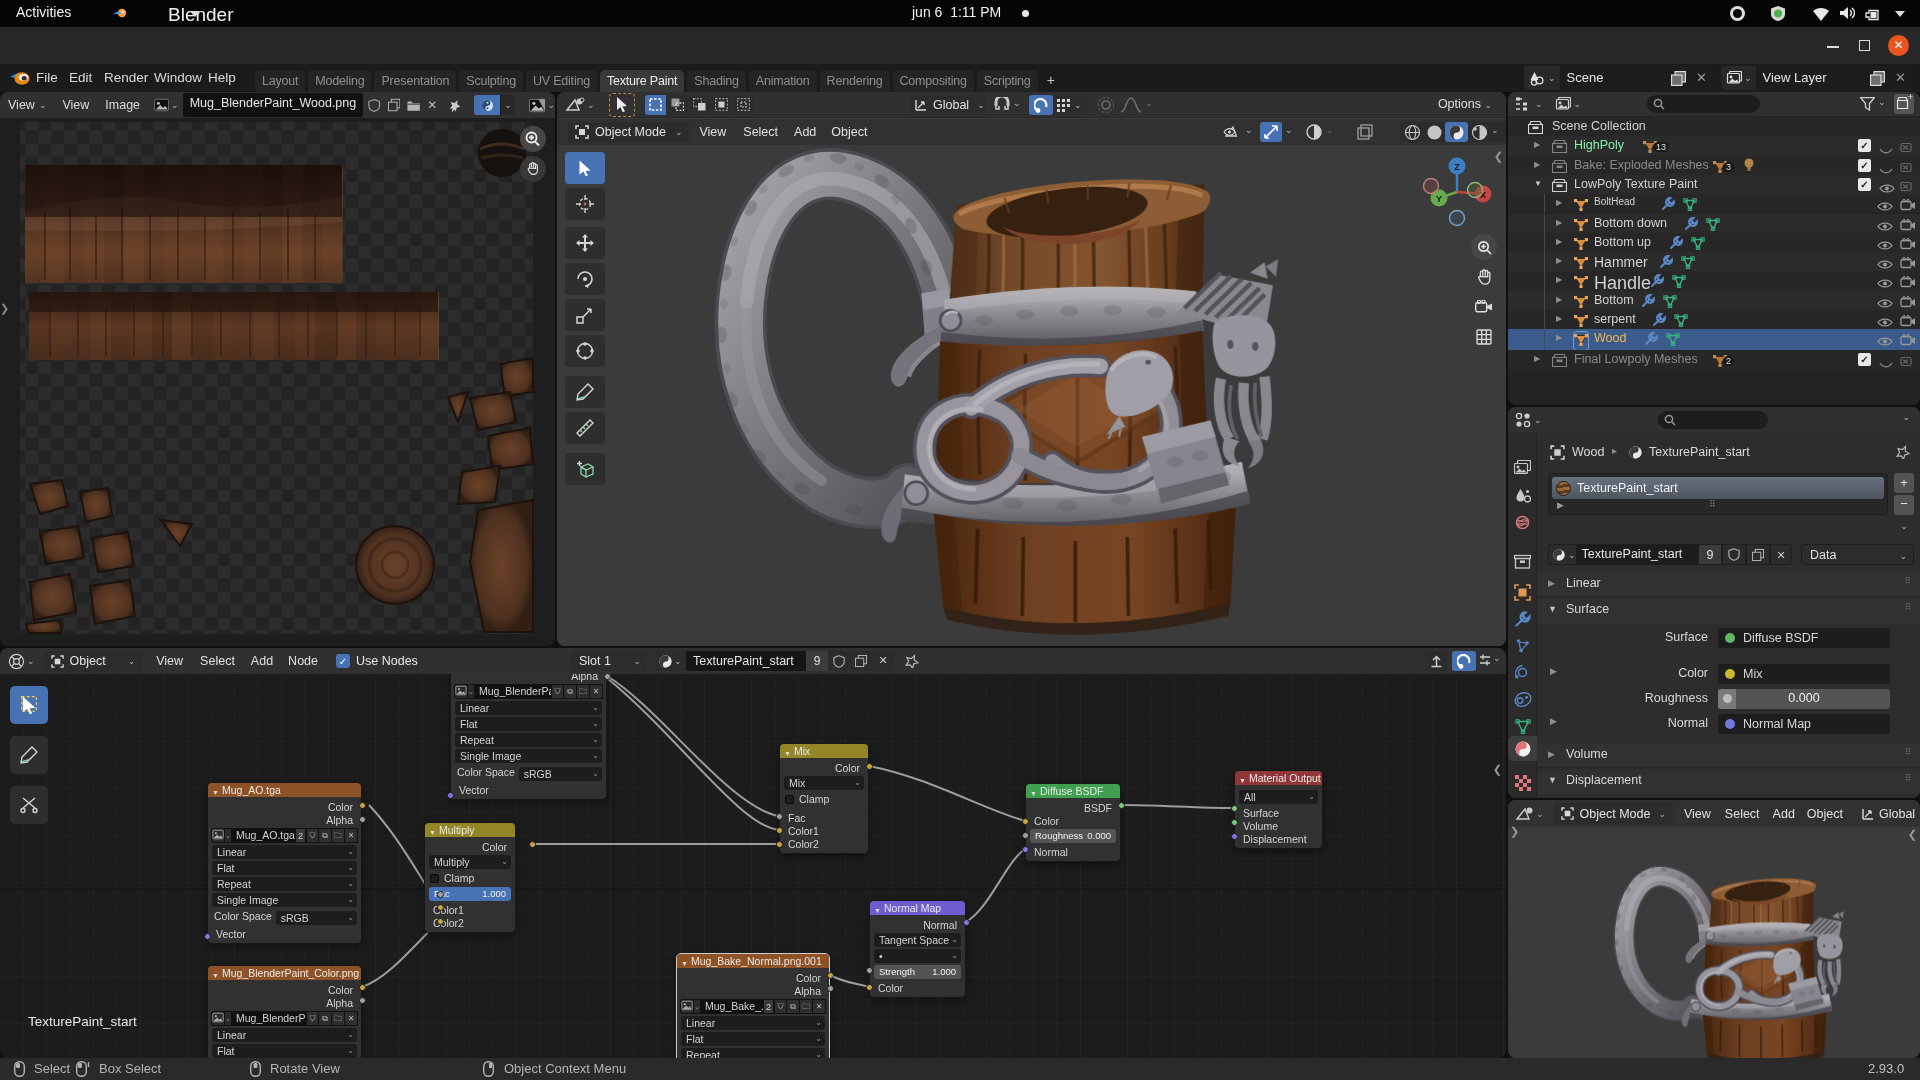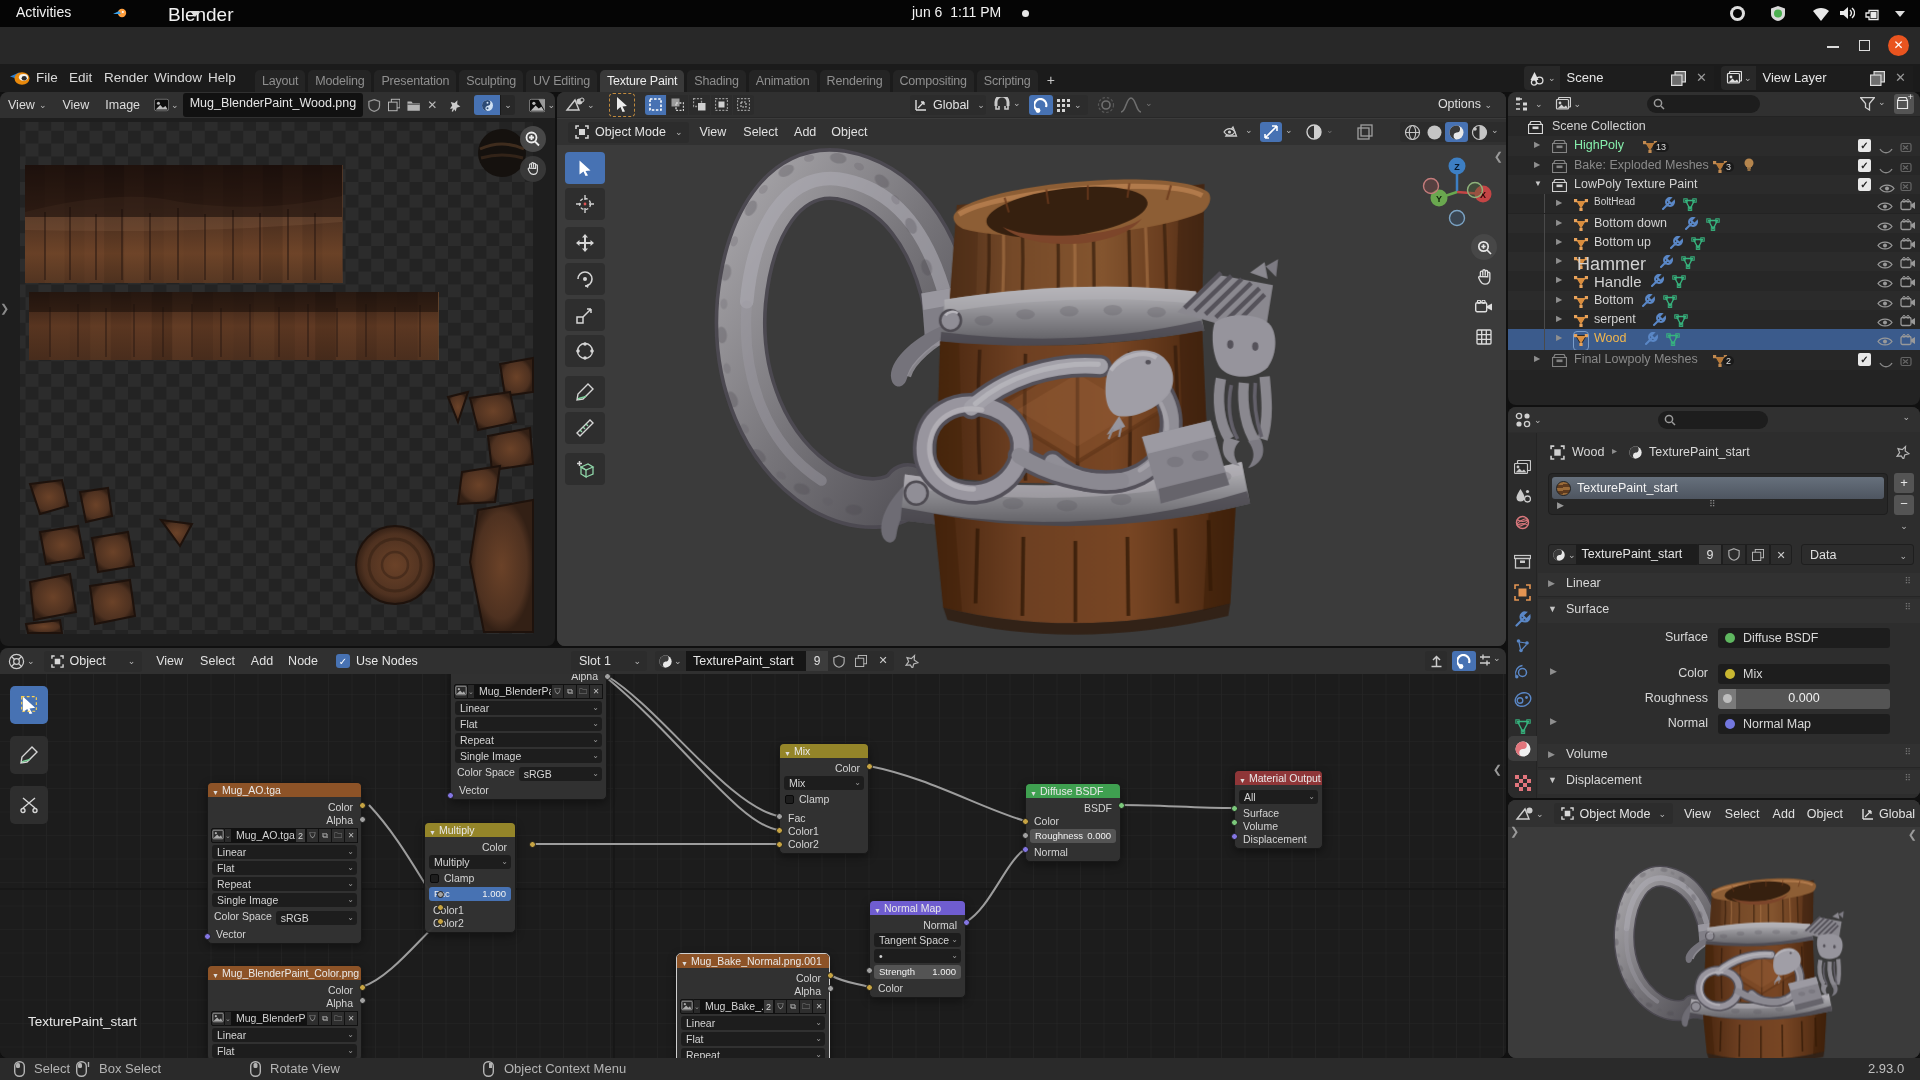--- a/index.html
+++ b/index.html
@@ -994,21 +994,21 @@
       </div>
       <div style="position: absolute; left: 0px; top: 135.1px; width: 412px; height: 19.3px; background: rgb(43, 43, 43);">
         <div style="position:absolute;left:36px;top:0;width:1px;height:19.3px;background:#4a4a4a;"></div>
       <span style="position:absolute;left:48px;top:4px;color:#8f8f8f;font-size:8px;">▶</span>
       <span style="position:absolute;left:66px;top:3px;"><svg width="14" height="12" viewBox="0 0 14 12">
             <path d="M1.5 1.5 H12.5 L7 10.5 Z" fill="#d98d3e" stroke="#2a2a2a" stroke-width="1"></path>
             <rect x="0" y="0" width="3.2" height="3.2" fill="#e8a35c"></rect>
             <rect x="10.8" y="0" width="3.2" height="3.2" fill="#e8a35c"></rect>
             <rect x="5.4" y="8.8" width="3.2" height="3.2" fill="#e8a35c"></rect>
           </svg></span>
-      <span style="position:absolute;left:69px;top:2px;color:#d2d2d2;font-size:18px;">Hammer</span>
+      <span style="position:absolute;left:86px;top:2px;color:#d2d2d2;font-size:14px;">Hammer</span>
       <span style="position:absolute;left:151px;top:3px;"><svg width="14" height="14" viewBox="0 0 14 14">
             <path d="M9.5 1 A4 4 0 1 0 13 4.5 L10.5 7 L7 3.5 Z M8.5 5.5 L2 12" fill="none" stroke="#5a87c6" stroke-width="2" stroke-linecap="round"></path>
           </svg></span>
       <span style="position:absolute;left:173px;top:3px;"><svg width="14" height="13" viewBox="0 0 14 13">
             <path d="M2.5 2.5 H11.5 L7 11 Z" fill="none" stroke="#37b57f" stroke-width="1.3"></path>
             <rect x="0.8" y="0.8" width="3.4" height="3.4" fill="none" stroke="#37b57f"></rect>
             <rect x="9.8" y="0.8" width="3.4" height="3.4" fill="none" stroke="#37b57f"></rect>
             <rect x="5.3" y="9" width="3.4" height="3.4" fill="none" stroke="#37b57f"></rect>
           </svg></span>
       <span style="position:absolute;left:369px;top:4px;"><svg width="16" height="11" viewBox="0 0 16 11">
@@ -1024,21 +1024,21 @@
       </div>
       <div style="position: absolute; left: 0px; top: 154.4px; width: 412px; height: 19.3px; background: rgb(39, 39, 39);">
         <div style="position:absolute;left:36px;top:0;width:1px;height:19.3px;background:#4a4a4a;"></div>
       <span style="position:absolute;left:48px;top:4px;color:#8f8f8f;font-size:8px;">▶</span>
       <span style="position:absolute;left:66px;top:3px;"><svg width="14" height="12" viewBox="0 0 14 12">
             <path d="M1.5 1.5 H12.5 L7 10.5 Z" fill="#d98d3e" stroke="#2a2a2a" stroke-width="1"></path>
             <rect x="0" y="0" width="3.2" height="3.2" fill="#e8a35c"></rect>
             <rect x="10.8" y="0" width="3.2" height="3.2" fill="#e8a35c"></rect>
             <rect x="5.4" y="8.8" width="3.2" height="3.2" fill="#e8a35c"></rect>
           </svg></span>
-      <span style="position:absolute;left:86px;top:2px;color:#d2d2d2;font-size:15px;">Handle</span>
+      <span style="position:absolute;left:86px;top:2px;color:#d2d2d2;font-size:18px;">Handle</span>
       <span style="position:absolute;left:142px;top:3px;"><svg width="14" height="14" viewBox="0 0 14 14">
             <path d="M9.5 1 A4 4 0 1 0 13 4.5 L10.5 7 L7 3.5 Z M8.5 5.5 L2 12" fill="none" stroke="#5a87c6" stroke-width="2" stroke-linecap="round"></path>
           </svg></span>
       <span style="position:absolute;left:164px;top:3px;"><svg width="14" height="13" viewBox="0 0 14 13">
             <path d="M2.5 2.5 H11.5 L7 11 Z" fill="none" stroke="#37b57f" stroke-width="1.3"></path>
             <rect x="0.8" y="0.8" width="3.4" height="3.4" fill="none" stroke="#37b57f"></rect>
             <rect x="9.8" y="0.8" width="3.4" height="3.4" fill="none" stroke="#37b57f"></rect>
             <rect x="5.3" y="9" width="3.4" height="3.4" fill="none" stroke="#37b57f"></rect>
           </svg></span>
       <span style="position:absolute;left:369px;top:4px;"><svg width="16" height="11" viewBox="0 0 16 11">

